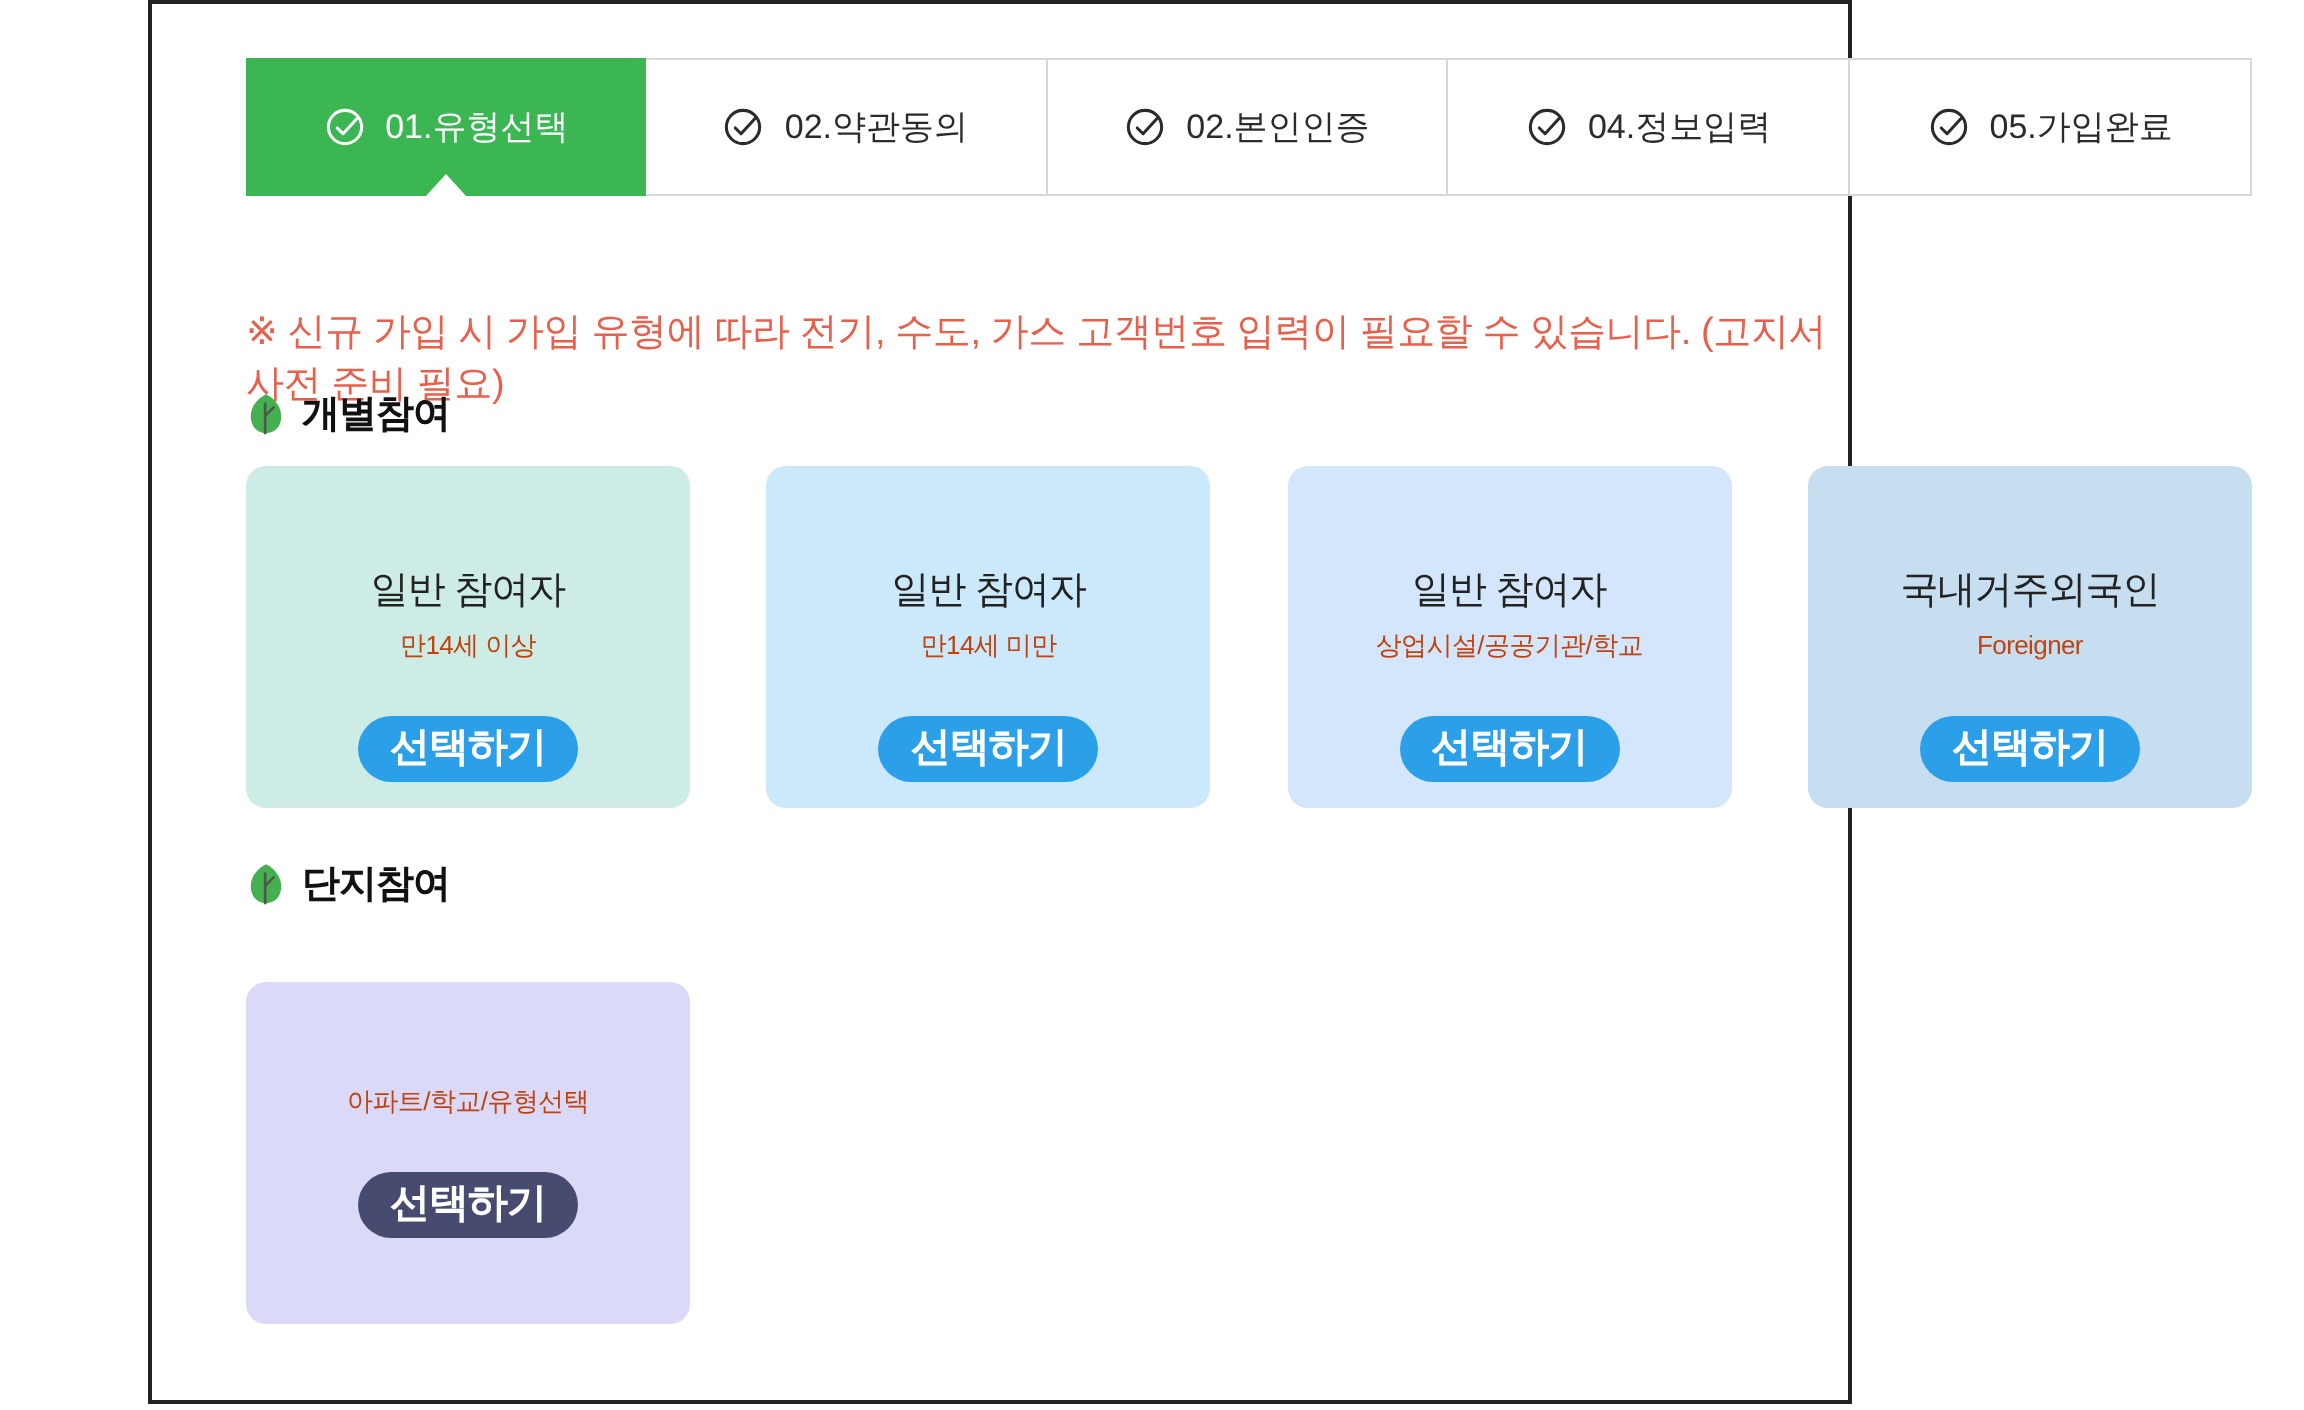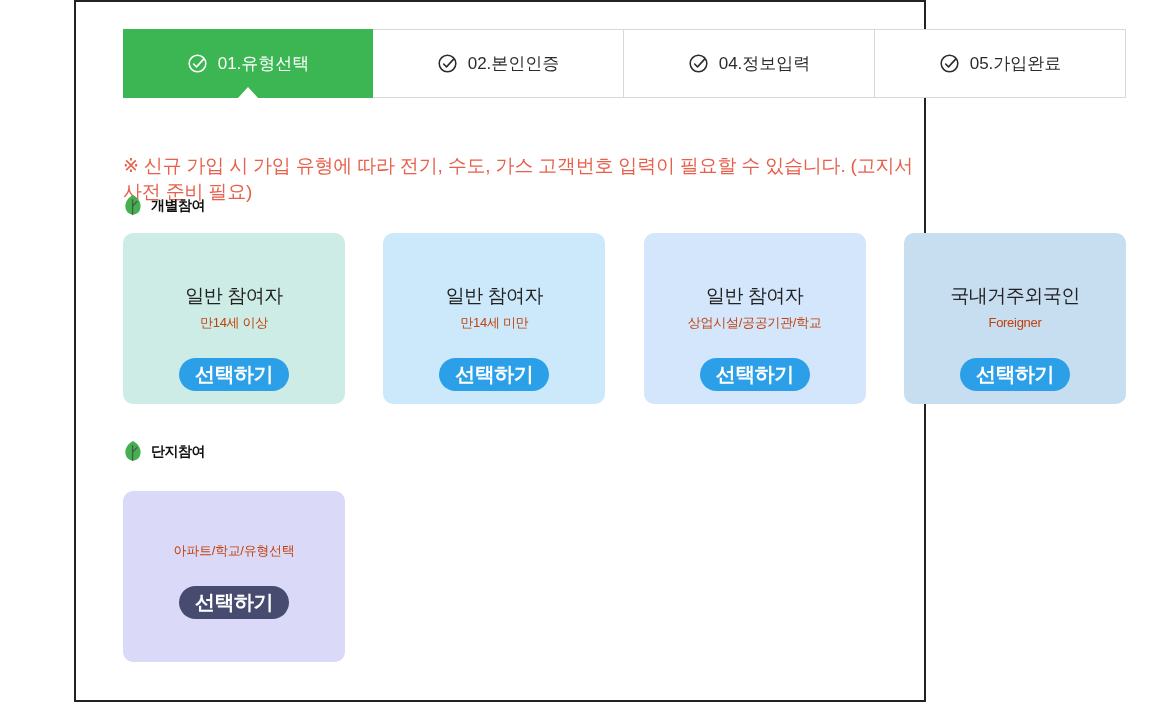--- a/index.html
+++ b/index.html
@@ -34,24 +34,24 @@
   }
   .tab .ck{display:inline-flex;}
   
   .notice{
     position:absolute;left:47px;top:151px;font-size:19px;color:#e8604c;
     letter-spacing:-0.2px;
   }
   
   .sec-h{
     position:absolute;left:47px;display:flex;align-items:center;gap:8px;
-    font-size:14px;font-weight:bold;color:#111;letter-spacing:-0.5px;
+    font-size:19px;font-weight:bold;color:#111;letter-spacing:-0.5px;
   }
   .sec-h.s1{top:192px;}
-  .sec-h.s2{top:438px;}
+  .sec-h.s2{top:427px;}
   
   .cards{
     position:absolute;left:47px;width:1003px;display:flex;
     justify-content:space-between;
   }
   .cards.r1{top:231px;}
   .cards.r2{top:489px;justify-content:flex-start;}
   .card{
     width:222px;height:171px;border-radius:10px;box-sizing:border-box;
     padding-top:52px;text-align:center;
@@ -78,20 +78,29 @@
 
   <div class="tabbar">
     <div class="tab active" style="background: rgb(60, 182, 83);">
       <span class="ck">
         <svg width="21" height="21" viewBox="0 0 26 26">
             <circle cx="13" cy="13" r="10.3" fill="none" stroke="currentColor" stroke-width="1.9"></circle>
             <path d="M8.2 13.6l3.6 3.6L20.6 7.6" fill="none" stroke="currentColor" stroke-width="1.9" stroke-linecap="round" stroke-linejoin="round"></path>
           </svg>
       </span>
       <span>01.유형선택</span>
+    </div>
+    <div class="tab">
+      <span class="ck">
+        <svg width="21" height="21" viewBox="0 0 26 26">
+            <circle cx="13" cy="13" r="10.3" fill="none" stroke="currentColor" stroke-width="1.9"></circle>
+            <path d="M8.2 13.6l3.6 3.6L20.6 7.6" fill="none" stroke="currentColor" stroke-width="1.9" stroke-linecap="round" stroke-linejoin="round"></path>
+          </svg>
+      </span>
+      <span>02.약관동의</span>
     </div>
     <div class="tab">
       <span class="ck">
         <svg width="21" height="21" viewBox="0 0 26 26">
             <circle cx="13" cy="13" r="10.3" fill="none" stroke="currentColor" stroke-width="1.9"></circle>
             <path d="M8.2 13.6l3.6 3.6L20.6 7.6" fill="none" stroke="currentColor" stroke-width="1.9" stroke-linecap="round" stroke-linejoin="round"></path>
           </svg>
       </span>
       <span>02.본인인증</span>
     </div>

